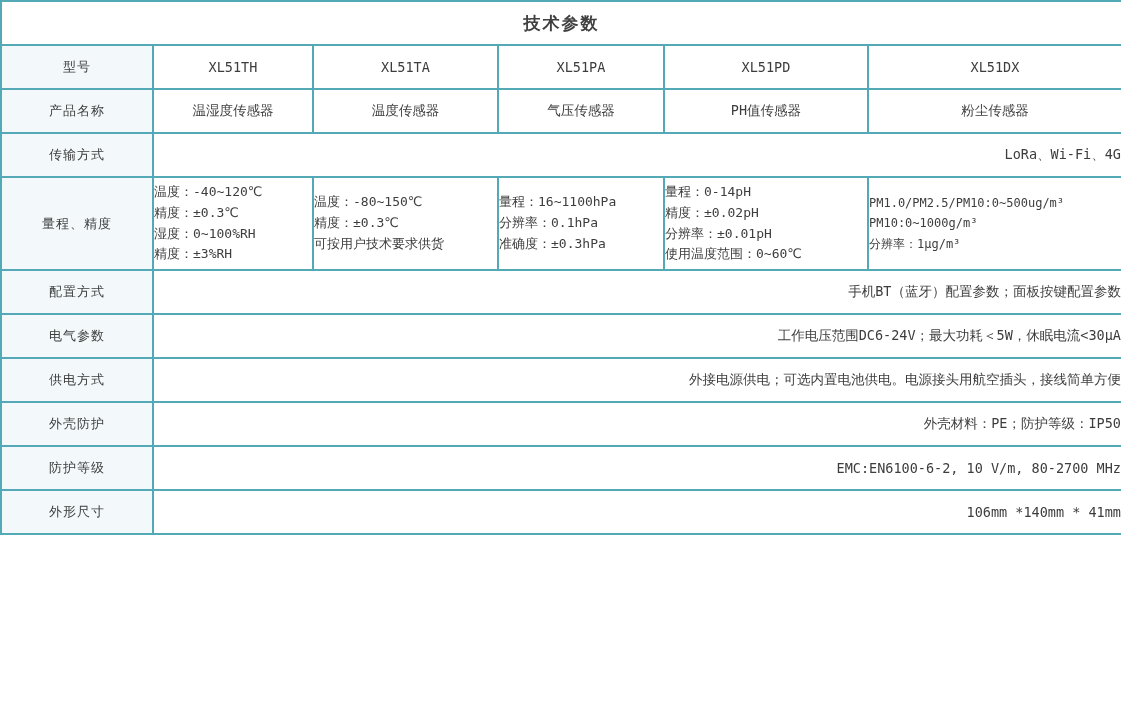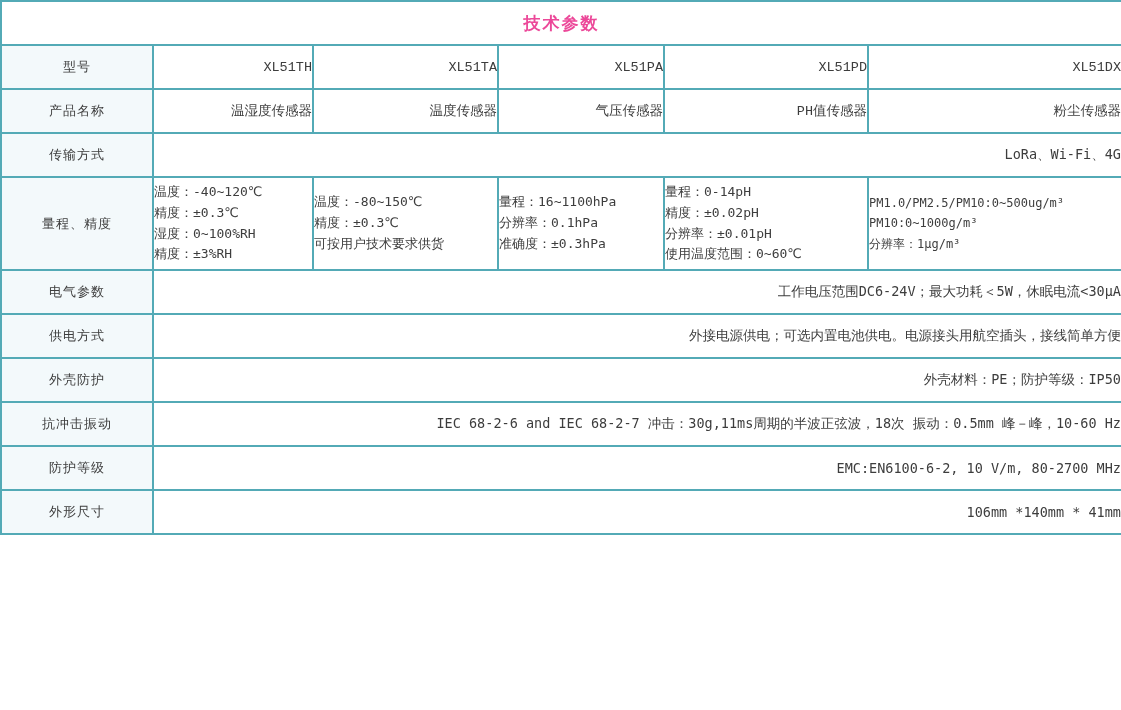--- a/index.html
+++ b/index.html
@@ -26,35 +26,34 @@
     border: 2px solid #53aab6;
     box-sizing: border-box;
     padding: 0;
     vertical-align: middle;
   }
   td.title-cell {
     height: 42px;
     text-align: center;
     font-weight: bold;
     font-size: 17px;
-    color: #ec4899;
+    color: #404040;
     background: #ffffff;
     letter-spacing: 2px;
   }
   td.label-cell {
     background: #f3f9fb;
     text-align: center;
     height: 42px;
     font-size: 13px;
     letter-spacing: 1px;
   }
   td.value-cell {
     background: #ffffff;
-    text-align: right;
-    font-family: Liberation Mono, monospace;
+    text-align: center;
   }
   td.span-cell {
     background: #ffffff;
     text-align: right;
     padding-left: 20px;
   }
   td.range-cell {
     background: #ffffff;
     text-align: left;
     padding-left: 9px;
@@ -127,34 +126,34 @@
       <td class="range-cell">量程：0-14pH
 精度：±0.02pH
 分辨率：±0.01pH
 使用温度范围：0~60℃</td>
       <td class="range-cell small">PM1.0/PM2.5/PM10:0~500ug/m³
 PM10:0~1000g/m³
 分辨率：1μg/m³</td>
     </tr>
 
     <tr class="std-row">
+      <td class="label-cell">配置方式</td>
+      <td class="span-cell" colspan="5">手机BT（蓝牙）配置参数；面板按键配置参数</td>
+    </tr>
+    <tr class="std-row">
       <td class="label-cell">电气参数</td>
       <td class="span-cell" colspan="5">工作电压范围DC6-24V；最大功耗＜5W，休眠电流&lt;30μA</td>
     </tr>
     <tr class="std-row">
       <td class="label-cell">供电方式</td>
       <td class="span-cell" colspan="5">外接电源供电；可选内置电池供电。电源接头用航空插头，接线简单方便</td>
     </tr>
     <tr class="std-row">
       <td class="label-cell">外壳防护</td>
       <td class="span-cell" colspan="5">外壳材料：PE；防护等级：IP50</td>
-    </tr>
-    <tr class="std-row">
-      <td class="label-cell">抗冲击振动</td>
-      <td class="span-cell" colspan="5">IEC 68-2-6 and IEC 68-2-7 冲击：30g,11ms周期的半波正弦波，18次 振动：0.5mm 峰－峰，10-60 Hz</td>
     </tr>
     <tr class="std-row">
       <td class="label-cell">防护等级</td>
       <td class="span-cell" colspan="5">EMC:EN6100-6-2, 10 V/m, 80-2700 MHz</td>
     </tr>
     <tr class="std-row">
       <td class="label-cell">外形尺寸</td>
       <td class="span-cell" colspan="5">106mm *140mm * 41mm</td>
     </tr>
   </tbody>

